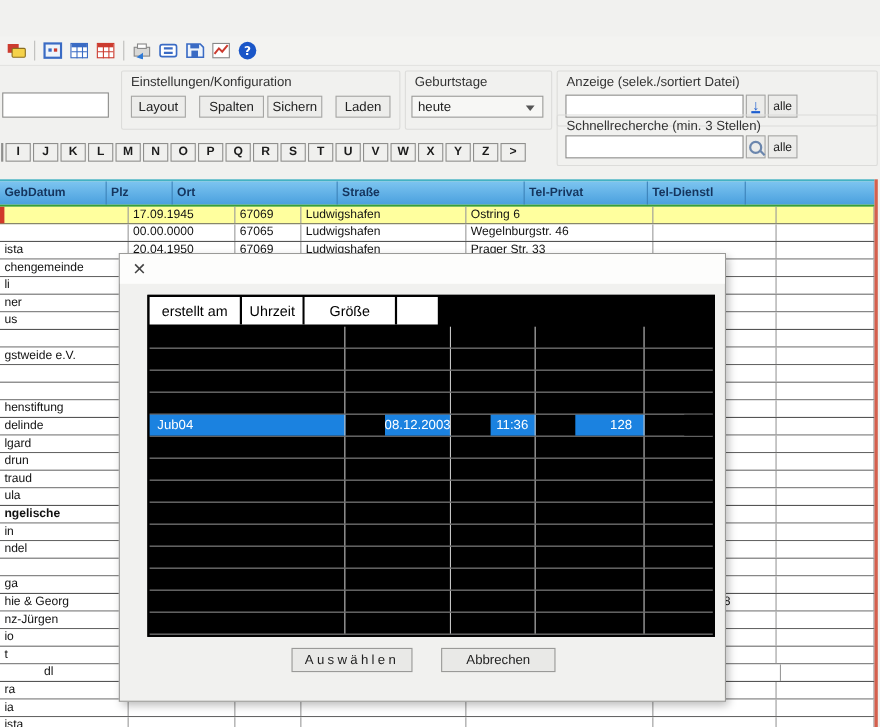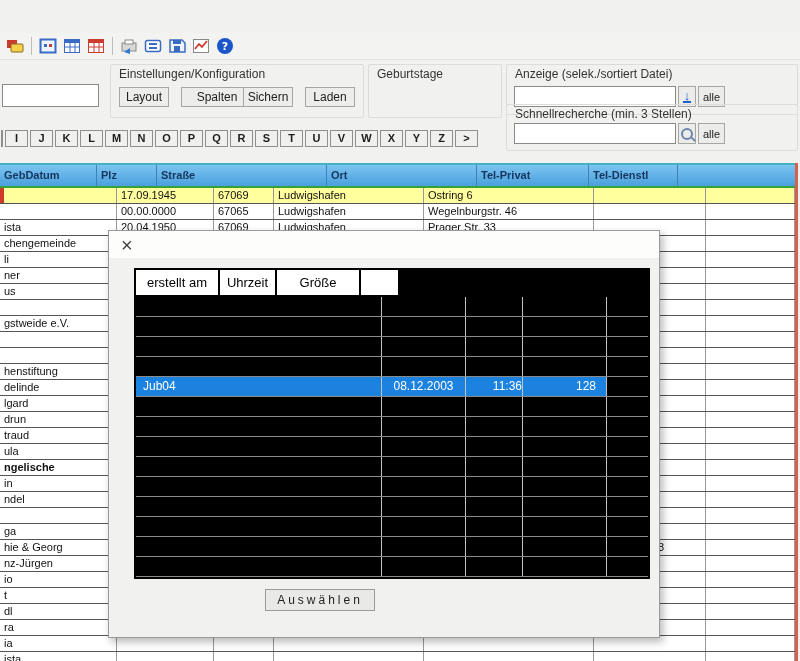--- a/index.html
+++ b/index.html
@@ -52,21 +52,21 @@
   .dlg-titlebar{height:27px;background:#fdfdfc;display:flex;align-items:center;justify-content:space-between;
                 padding:0 10px 0 12px;}
   .dlg-title{font-size:13px;color:#111;}
   .dlg-close{font-size:20px;line-height:20px;color:#444;cursor:default;}
   .ftable{position:absolute;left:25px;top:37px;width:512px;border:2px solid #000;background:#000;box-sizing:content-box;}
   .fhead{display:flex;border-bottom:2px solid #000;}
   .fh{background:#fff;height:25px;line-height:25px;font-size:13px;color:#000;box-sizing:border-box;
       border-right:2px solid #000;text-align:center;white-space:nowrap;overflow:hidden;}
   .fh:last-child{border-right:none;}
   .fh.left{text-align:left;padding-left:8px;}
-  .frow{display:flex;height:19px;border-bottom:1px solid #8a8a8a;}
+  .frow{display:flex;height:19px;border-bottom:1px solid #8a8a8a;gap:36px;}
   .fc{box-sizing:border-box;border-right:1px solid #c4c4c4;font-size:12px;line-height:19px;color:#fff;
       white-space:nowrap;overflow:hidden;text-align:center;}
   .fc:last-child{border-right:none;}
   .frow.sel .fc{background:#1b82e0;}
   .frow.sel .fc.nofill{background:#000;}
   .fc.left{text-align:left;padding-left:7px;}
   .fc.right{text-align:right;padding-right:10px;}
   .dlg-btn{position:absolute;height:22px;background:#e9e9e7;border:1px solid #9a9a98;font-size:12px;
            text-align:center;line-height:20px;color:#222;box-sizing:border-box;}
   .spaced{letter-spacing:3px;}
@@ -145,28 +145,32 @@
         </svg>
       </span>
     </div>
 
   <input class="txt" style="left: 2px; top: 84px; width: 97px; height: 23px;" value="">
 
   <div class="group" style="left:110px;top:64px;width:252px;height:52px;">
     <span class="group-label">Einstellungen/Konfiguration</span>
     <div id="config-buttons">
         <div class="btn" style="left: 8px; top: 22px; width: 50px;">Layout</div>
-        <div class="btn" style="left: 70px; top: 22px; width: 72px;">Spalten</div>
+        <div class="btn" style="left: 70px; top: 22px; width: 59px;">Spalten</div>
         <div class="btn" style="left: 132px; top: 22px; width: 50px;">Sichern</div>
         <div class="btn" style="left: 194px; top: 22px; width: 50px;">Laden</div>
       </div>
   </div>
 
   <div class="group" style="left:368px;top:64px;width:132px;height:52px;">
     <span class="group-label">Geburtstage</span>
+    <div class="selectbox" style="left:5px;top:22px;width:120px;height:20px;position:absolute;">
+      <span>heute</span>
+      <span class="chev"></span>
+    </div>
   </div>
 
   <div class="group" style="left:506px;top:64px;width:290px;height:49px;">
     <span class="group-label">Anzeige (selek./sortiert Datei)</span>
     <input class="txt" style="left: 7px; top: 21px; width: 162px; height: 21px; position: absolute;" value="">
     <div class="mini-btn" style="left:171px;top:21px;width:18px;">
       <span class="pin-arrow">↓</span>
     </div>
     <div class="mini-btn" style="left:191px;top:21px;width:27px;">alle</div>
   </div>
@@ -200,22 +204,22 @@
       <div class="alpha-btn">X</div>
       <div class="alpha-btn">Y</div>
       <div class="alpha-btn">Z</div>
       <div class="alpha-btn">&gt;</div>
     </div>
 
   <div class="maintable">
     <div class="mt-head" id="mt-head">
         <div class="mt-hc" style="width: 97px;">GebDatum</div>
         <div class="mt-hc" style="width: 60px;">Plz</div>
+        <div class="mt-hc" style="width: 150px;">Ort</div>
         <div class="mt-hc" style="width: 170px;">Straße</div>
-        <div class="mt-hc" style="width: 150px;">Ort</div>
         <div class="mt-hc" style="width: 112px;">Tel-Privat</div>
         <div class="mt-hc" style="width: 89px;">Tel-Dienstl</div>
       </div>
     <div id="mt-body">
         <div class="mt-row yellow">
           <div class="mt-c" style="width: 117px;"></div>
           <div class="mt-c" style="width: 97px;">17.09.1945</div>
           <div class="mt-c" style="width: 60px;">67069</div>
           <div class="mt-c" style="width: 150px;">Ludwigshafen</div>
           <div class="mt-c" style="width: 170px;">Ostring 6</div>
@@ -442,21 +446,21 @@
         <div class="mt-row">
           <div class="mt-c" style="width: 117px;">t</div>
           <div class="mt-c" style="width: 97px;"></div>
           <div class="mt-c" style="width: 60px;"></div>
           <div class="mt-c" style="width: 150px;"></div>
           <div class="mt-c" style="width: 170px;"></div>
           <div class="mt-c" style="width: 112px;"></div>
           <div class="mt-c" style="width: 89px;"></div>
         </div>
         <div class="mt-row">
-          <div class="mt-c" style="width: 117px;">dl</div>
+          <div class="mt-c" style="width: 117px; margin-left: 36px;">dl</div>
           <div class="mt-c" style="width: 97px;"></div>
           <div class="mt-c" style="width: 60px;"></div>
           <div class="mt-c" style="width: 150px;"></div>
           <div class="mt-c" style="width: 170px;"></div>
           <div class="mt-c" style="width: 112px;"></div>
           <div class="mt-c" style="width: 89px;"></div>
         </div>
         <div class="mt-row">
           <div class="mt-c" style="width: 117px;">ra</div>
           <div class="mt-c" style="width: 97px;"></div>
@@ -524,21 +528,21 @@
           <div class="frow">
             <div class="fc left" style="width: 246px;"></div>
             <div class="fc" style="width: 84px;"></div>
             <div class="fc" style="width: 57px;"></div>
             <div class="fc right" style="width: 84px;"></div>
             <div class="fc nofill" style="width: 37px;"></div>
           </div>
           <div class="frow sel">
             <div class="fc left" style="width: 246px;">Jub04</div>
             <div class="fc" style="width: 84px;">08.12.2003</div>
-            <div class="fc" style="width: 57px; text-align: right;">11:36</div>
+            <div class="fc" style="width: 57px;">11:36</div>
             <div class="fc right" style="width: 84px;">128</div>
             <div class="fc nofill" style="width: 37px;"></div>
           </div>
           <div class="frow">
             <div class="fc left" style="width: 246px;"></div>
             <div class="fc" style="width: 84px;"></div>
             <div class="fc" style="width: 57px;"></div>
             <div class="fc right" style="width: 84px;"></div>
             <div class="fc nofill" style="width: 37px;"></div>
           </div>
@@ -594,15 +598,16 @@
           <div class="frow">
             <div class="fc left" style="width: 246px;"></div>
             <div class="fc" style="width: 84px;"></div>
             <div class="fc" style="width: 57px;"></div>
             <div class="fc right" style="width: 84px;"></div>
             <div class="fc nofill" style="width: 37px;"></div>
           </div>
         </div>
     </div>
     <div class="dlg-btn spaced" style="left:156px;top:358px;width:110px;">Auswählen</div>
+    <div class="dlg-btn" style="left:292px;top:358px;width:104px;">Abbrechen</div>
   </div>
 
 </div>
 
 </body></html>

